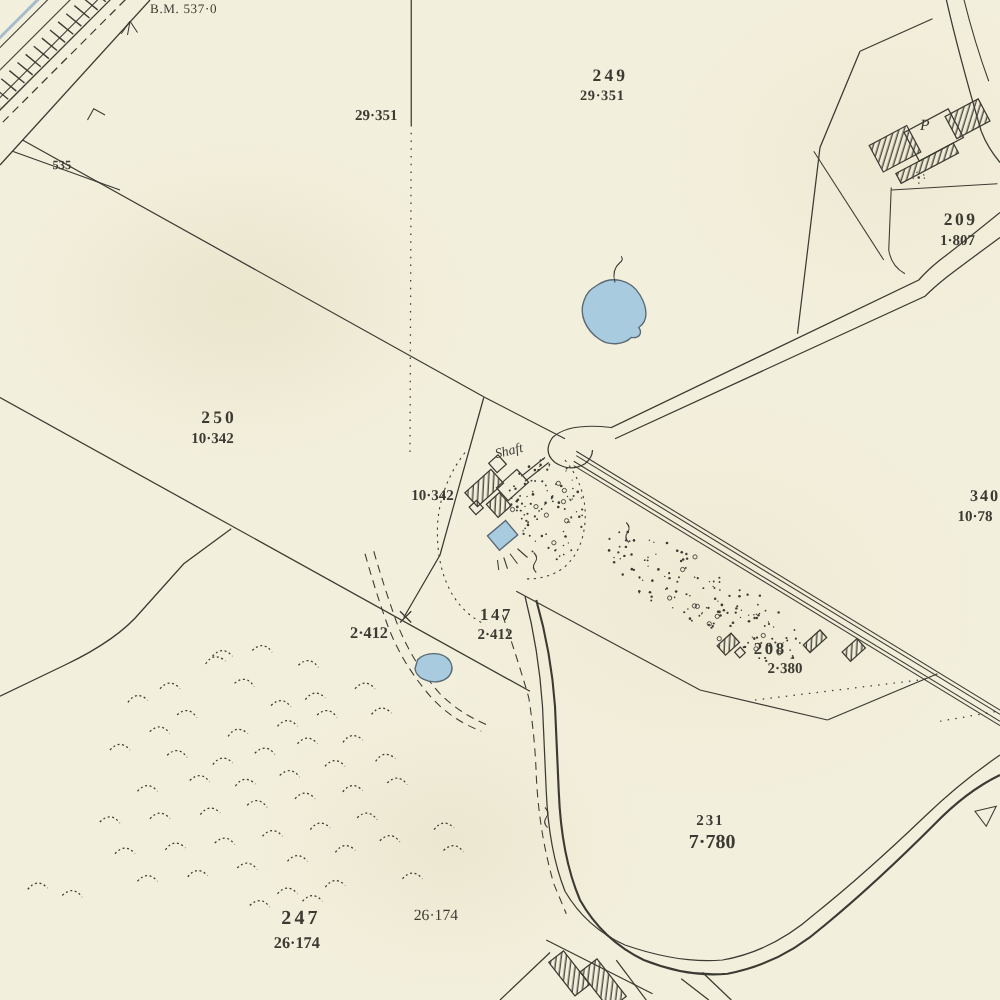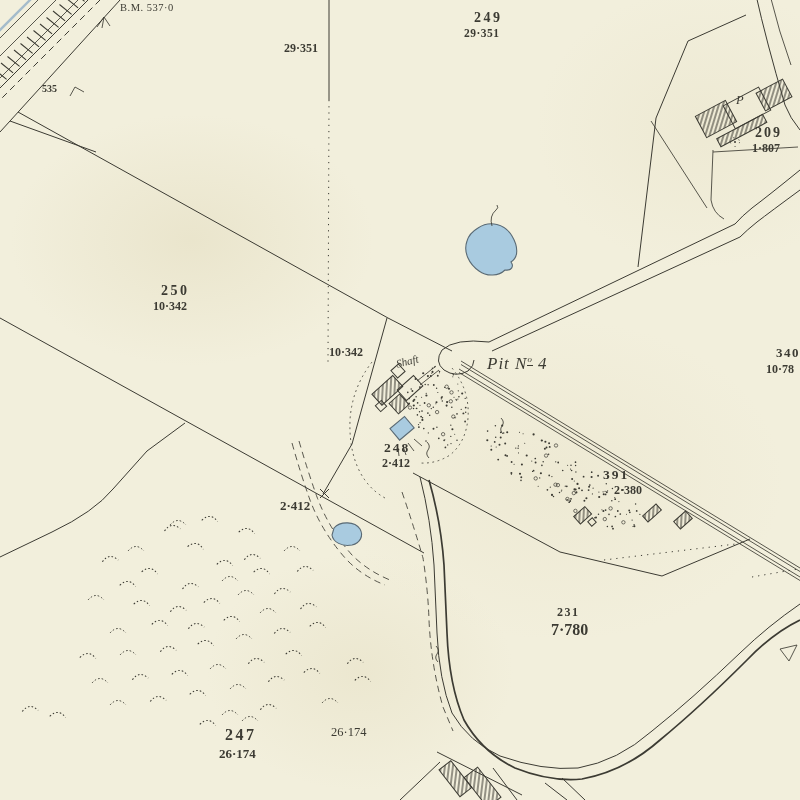--- a/index.html
+++ b/index.html
@@ -27,21 +27,21 @@
   .hatchline{stroke:var(--ink);stroke-width:1.05;}
   .water{fill:var(--water-fill);stroke:var(--water-stroke);stroke-width:1.1;}
   .bld{fill:url(#bhatch);stroke:var(--ink);stroke-width:1;}
   .bldo{fill:none;stroke:var(--ink);stroke-width:1;}
   .railblue{stroke:var(--rail-blue);stroke-width:2.4;opacity:.85;fill:none;}
   .tuft{stroke:var(--ink);fill:none;stroke-width:1;stroke-dasharray:1.6 2.1;}
   .stip{fill:var(--ink);}
   .stipo{fill:none;stroke:var(--ink);stroke-width:.7;}
   .lbl{position:absolute;white-space:pre;line-height:1;color:var(--ink);}
   .it{font-style:italic;}
-  .b6{font-weight:600;}
+  .b6{font-weight:600;margin-top:44px;}
   .b7{font-weight:700;}
   .sup{font-size:.52em;vertical-align:super;border-bottom:1px solid var(--ink);padding-bottom:1px;}
 </style>
 </head>
 <body>
 
 <div id="map">
 
   <svg id="mapsvg" width="800" height="800" viewBox="0 0 800 800">
     <defs>
@@ -493,35 +493,32 @@
   <div class="lbl it" style="left:736px;top:94px;font-size:12.5px;">P</div>
 
   <div class="lbl b6" style="left:755px;top:126px;font-size:14px;letter-spacing:2px;">209</div>
   <div class="lbl b6" style="left:752px;top:142px;font-size:12px;">1·807</div>
 
   <div class="lbl b6" style="left:161px;top:284px;font-size:14px;letter-spacing:2.5px;">250</div>
   <div class="lbl b6" style="left:153px;top:300px;font-size:12px;">10·342</div>
 
   <div class="lbl b6" style="left:329px;top:346px;font-size:12px;">10·342</div>
 
-  <div class="lbl it" style="left:466px;top:338px;font-size:17px;font-weight:500;letter-spacing:1px;">
-    <span>Pit N</span><span class="sup">o</span><span> 4</span>
-  </div>
 
   <div class="lbl it" style="left:396px;top:356px;font-size:11px;transform:rotate(-14deg);">Shaft</div>
 
-  <div class="lbl b6" style="left:384px;top:441px;font-size:13.5px;letter-spacing:2px;">248</div>
+  <div class="lbl b6" style="left:384px;top:441px;font-size:13.5px;letter-spacing:2px;">147</div>
   <div class="lbl b6" style="left:382px;top:457px;font-size:12px;">2·412</div>
 
   <div class="lbl b7" style="left:280px;top:499px;font-size:13px;">2·412</div>
 
   <div class="lbl b6" style="left:776px;top:346px;font-size:13px;letter-spacing:1.5px;">340</div>
   <div class="lbl b6" style="left:766px;top:363px;font-size:12px;">10·78</div>
 
-  <div class="lbl b6" style="left:603px;top:468px;font-size:13.5px;letter-spacing:2px;">391</div>
+  <div class="lbl b6" style="left:603px;top:468px;font-size:13.5px;letter-spacing:2px;">208</div>
   <div class="lbl b6" style="left:614px;top:484px;font-size:12px;">2·380</div>
 
   <div class="lbl b6" style="left:557px;top:606px;font-size:12px;letter-spacing:1.5px;">231</div>
   <div class="lbl b6" style="left:551px;top:622px;font-size:16px;">7·780</div>
 
   <div class="lbl b7" style="left:225px;top:727px;font-size:16px;letter-spacing:2.5px;">247</div>
   <div class="lbl b7" style="left:219px;top:747px;font-size:13px;">26·174</div>
 
   <div class="lbl" style="left:331px;top:726px;font-size:12.5px;font-weight:500;">26·174</div>
 </div>

